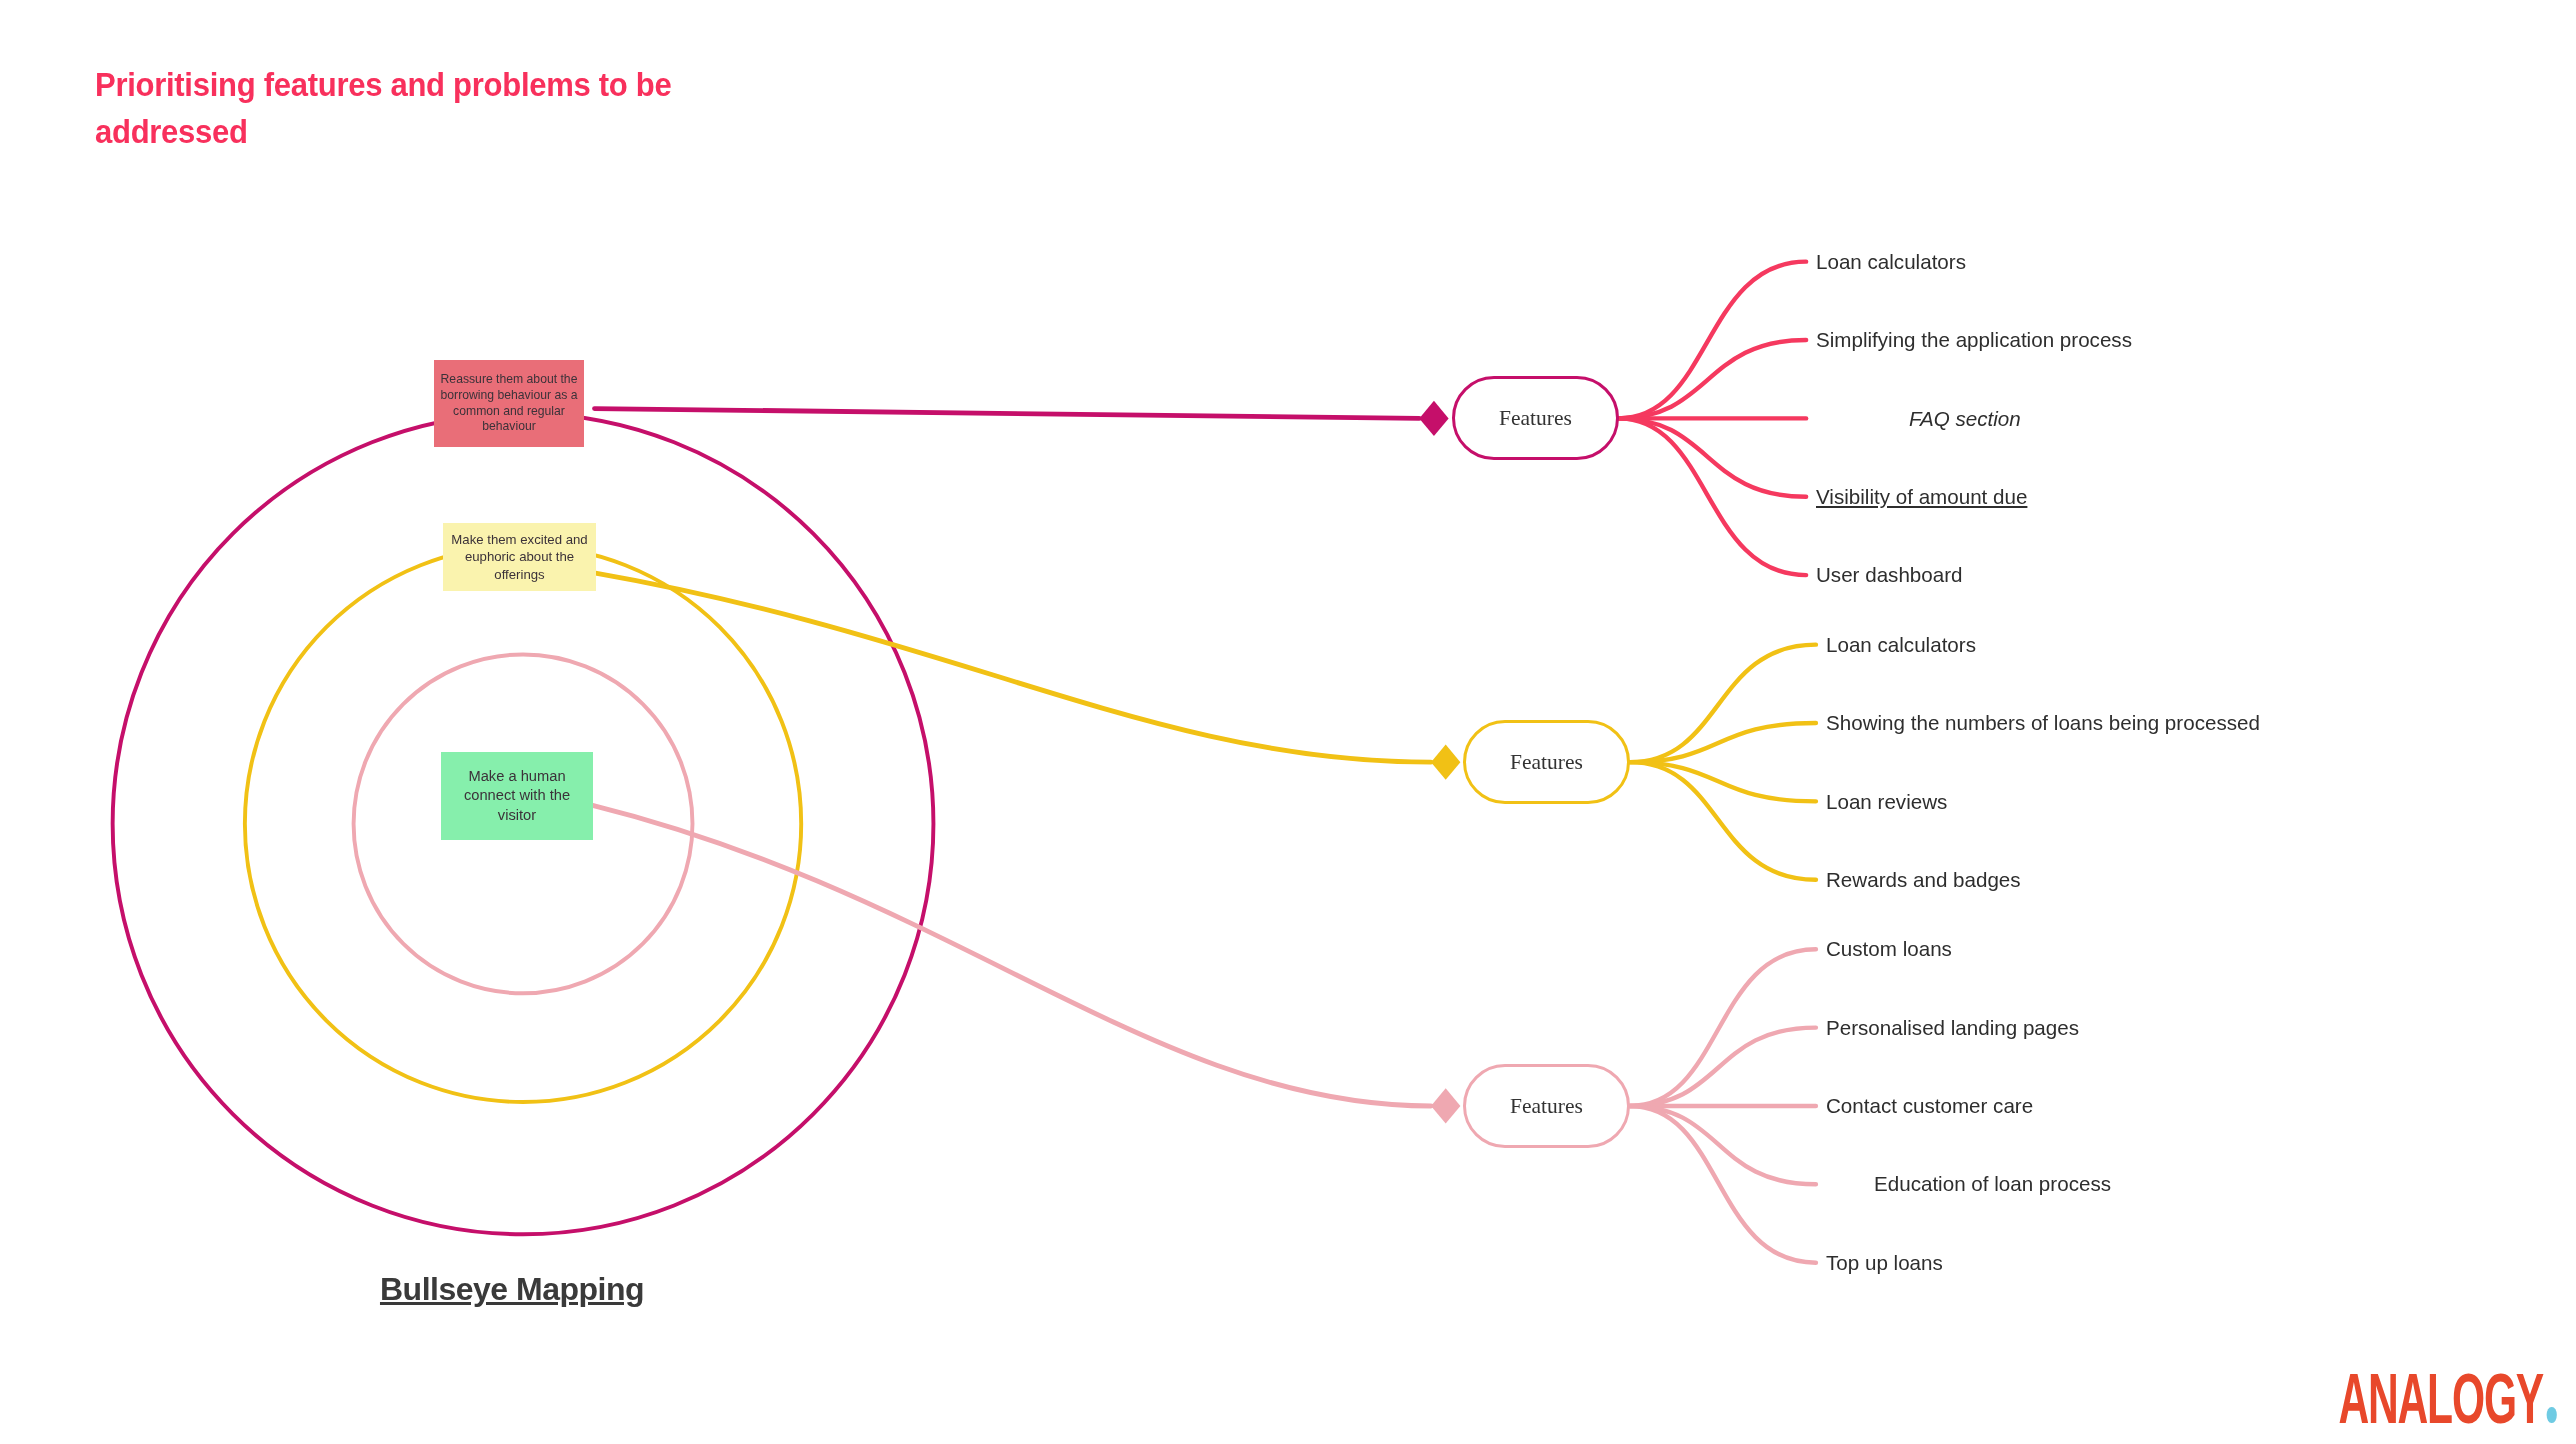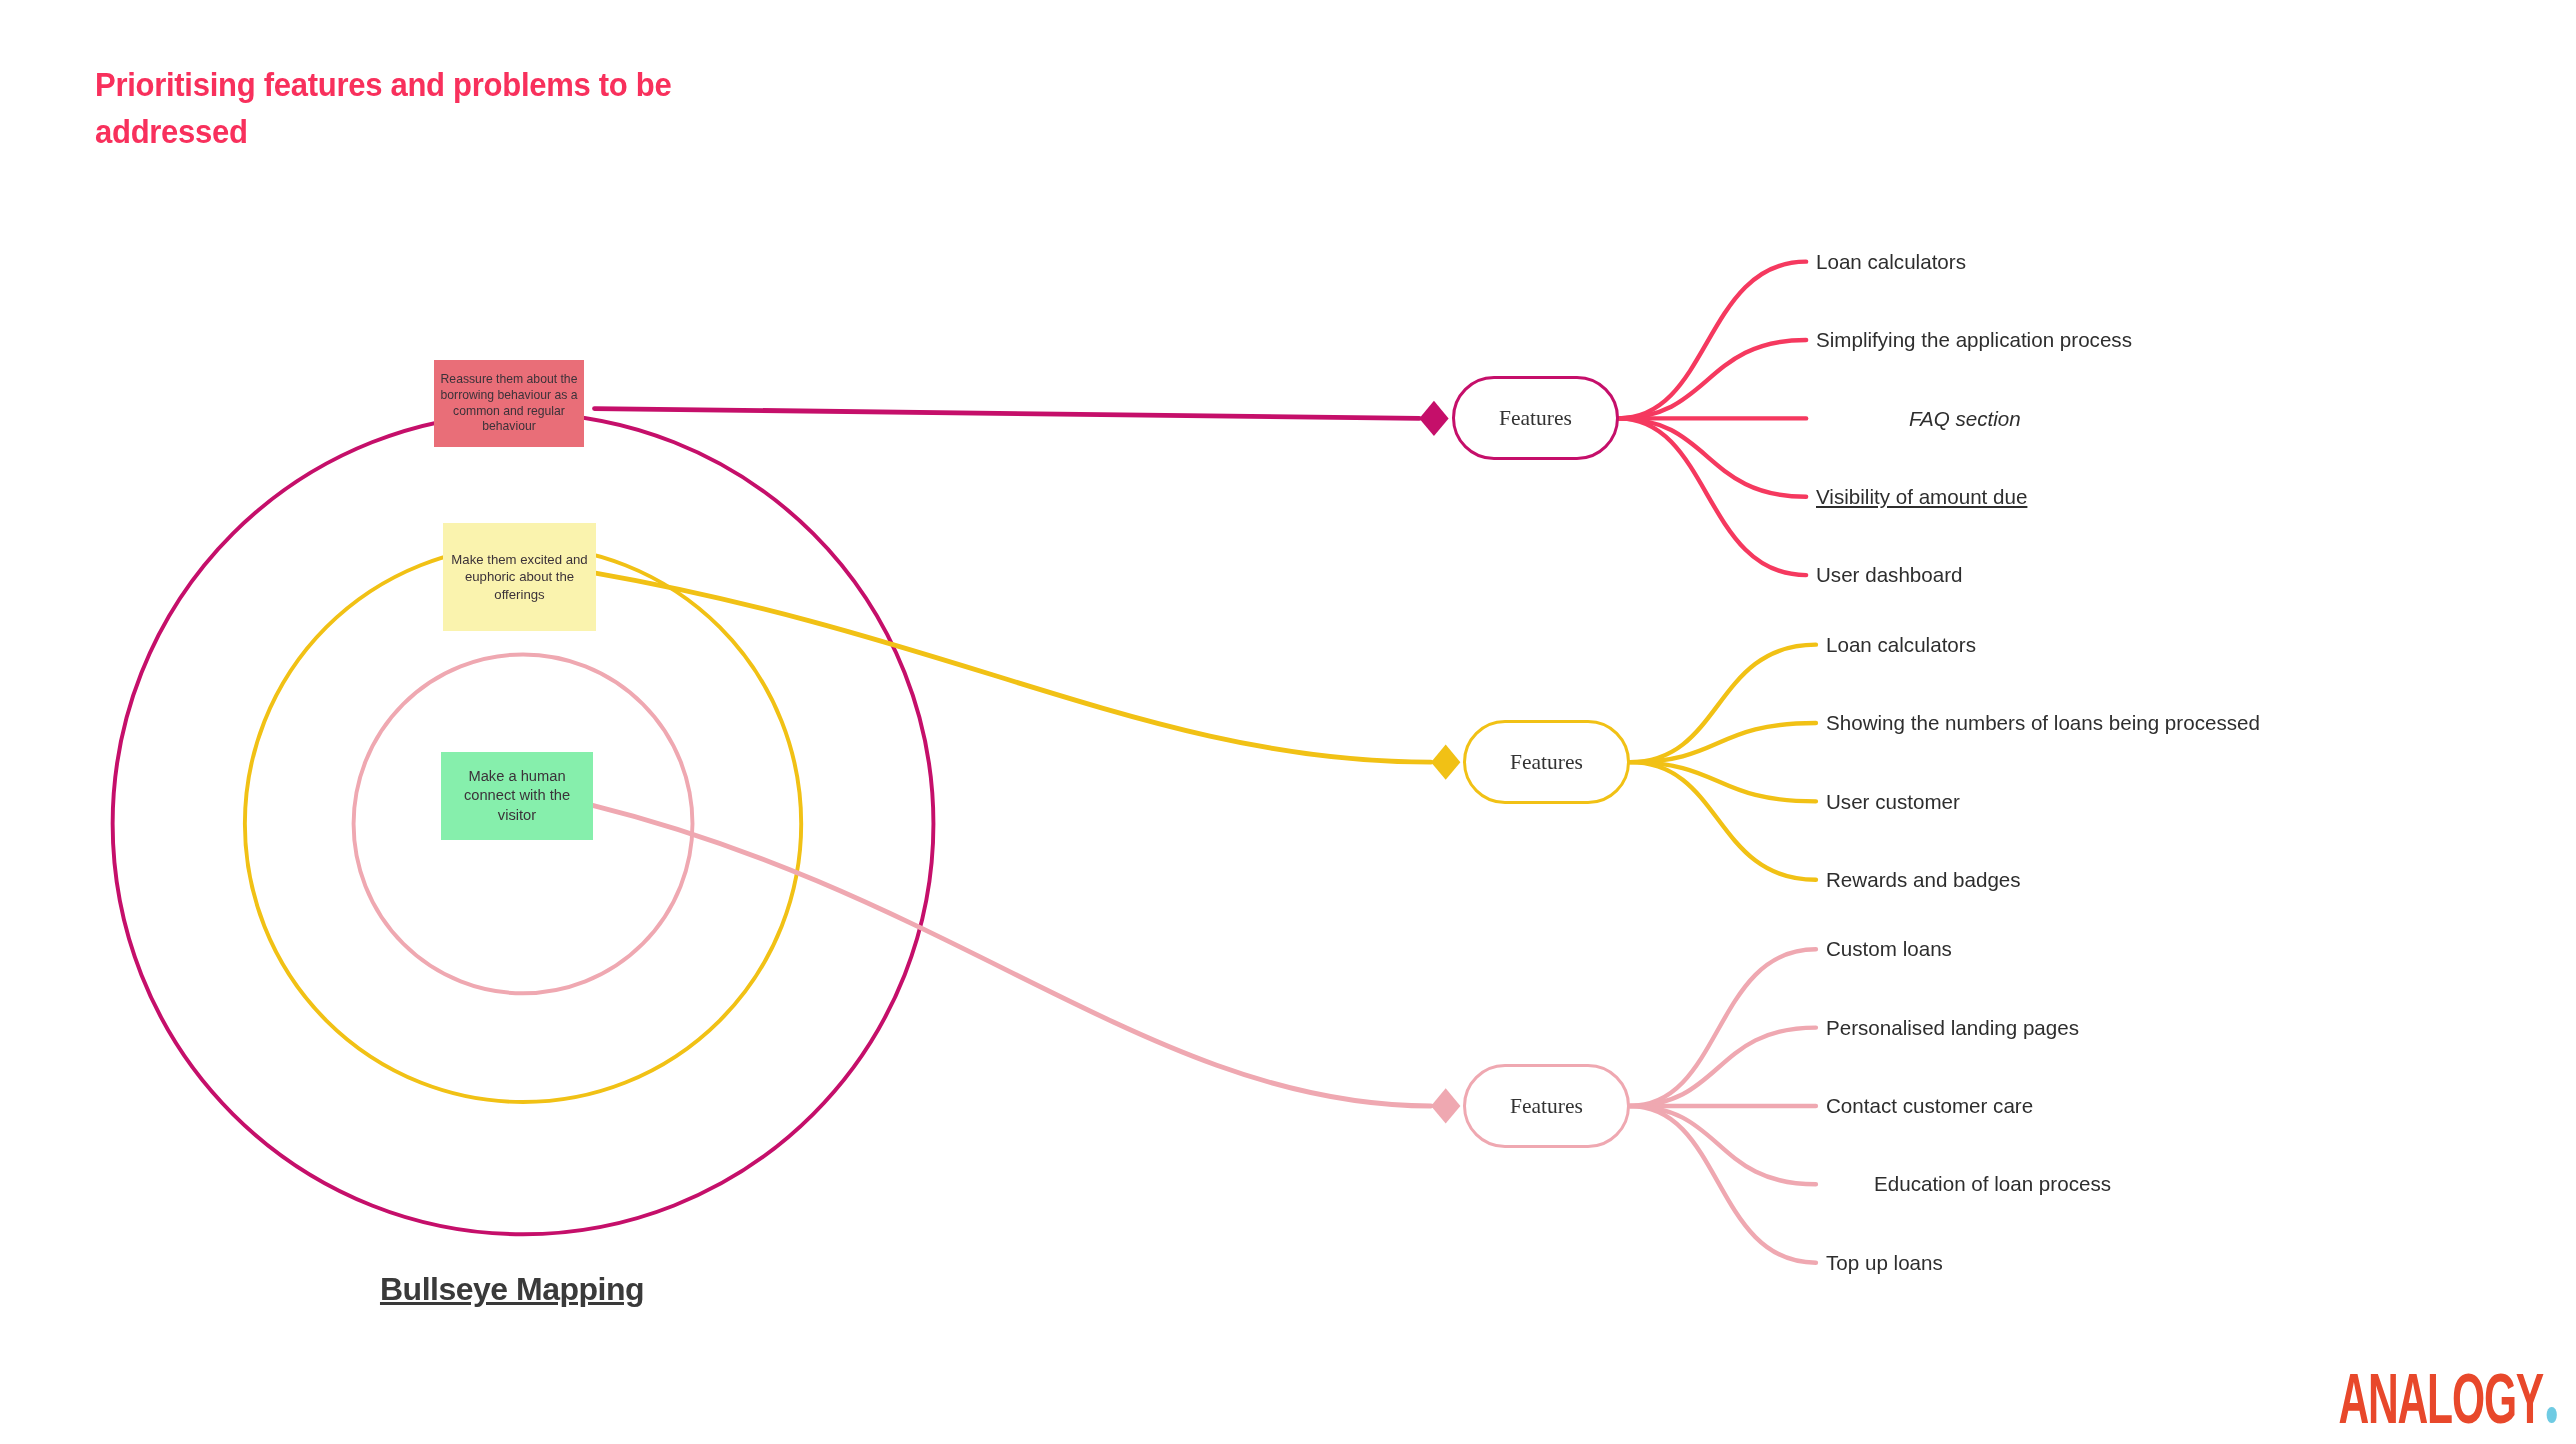--- a/index.html
+++ b/index.html
@@ -7,21 +7,21 @@
           font-family:"Liberation Sans",sans-serif;}
   #connectors{position:absolute;left:0;top:0;width:2576px;height:1445px;}
 
   .page-title{position:absolute;left:95px;top:61px;width:686px;
     font-size:33px;line-height:47px;font-weight:bold;letter-spacing:-0.3px;
     transform:scaleX(0.94);transform-origin:left top;}
 
   .note{position:absolute;display:flex;align-items:center;justify-content:center;
     text-align:center;color:#3B3239;box-sizing:border-box;padding:5.9px;}
   .note-0{left:434px;top:360px;width:150px;height:87px;font-size:12.2px;line-height:1.28;}
-  .note-1{left:443px;top:523px;width:153px;height:108px;font-size:13.2px;line-height:1.32;}
+  .note-1{left:443px;top:523px;width:153px;height:68px;font-size:13.2px;line-height:1.32;}
   .note-2{left:441px;top:752px;width:152px;height:88px;font-size:14.7px;line-height:1.32;}
 
   .pill{position:absolute;width:167px;height:84px;background:#fff;border:3.9px solid #000;
     border-radius:45px;display:flex;align-items:center;justify-content:center;
     box-sizing:border-box;font-size:21.5px;color:#333333;font-family:Liberation Serif, serif;}
   .pill-0{left:1452px;top:376px;}
   .pill-1{left:1463px;top:720px;}
   .pill-2{left:1463px;top:1064px;}
 
   .feature-label{position:absolute;height:29px;line-height:29px;font-size:20.6px;
@@ -96,21 +96,21 @@
     <span class="logo-dot" style="background: rgb(111, 203, 227);"></span>
   </div>
 
 <div class="feature-label" style="left: 1816px; top: 247px;">Loan calculators</div>
     <div class="feature-label" style="left: 1816px; top: 325px;">Simplifying the application process</div>
     <div class="feature-label" style="left: 1909px; top: 404px; font-style: italic;">FAQ section</div>
     <div class="feature-label" style="left: 1816px; top: 482px; text-decoration: underline;">Visibility of amount due</div>
     <div class="feature-label" style="left: 1816px; top: 560px;">User dashboard</div>
     <div class="feature-label" style="left: 1826px; top: 630px;">Loan calculators</div>
     <div class="feature-label" style="left: 1826px; top: 708px;">Showing the numbers of loans being processed</div>
-    <div class="feature-label" style="left: 1826px; top: 787px;">User customer</div>
+    <div class="feature-label" style="left: 1826px; top: 787px;">Loan reviews</div>
     <div class="feature-label" style="left: 1826px; top: 865px;">Rewards and badges</div>
     <div class="feature-label" style="left: 1826px; top: 934px;">Custom loans</div>
     <div class="feature-label" style="left: 1826px; top: 1013px;">Personalised landing pages</div>
     <div class="feature-label" style="left: 1826px; top: 1091px;">Contact customer care</div>
     <div class="feature-label" style="left: 1826px; top: 1169px; margin-left: 48px;">Education of loan process</div>
     <div class="feature-label" style="left: 1826px; top: 1248px;">Top up loans</div>
   </div>
 
 
 </body></html>

